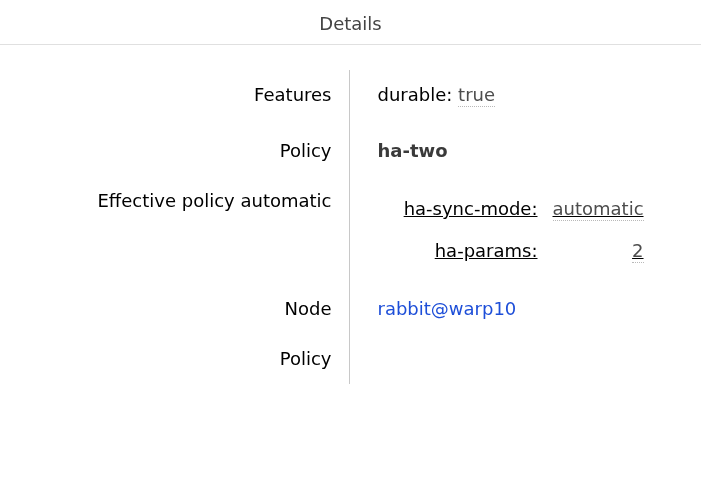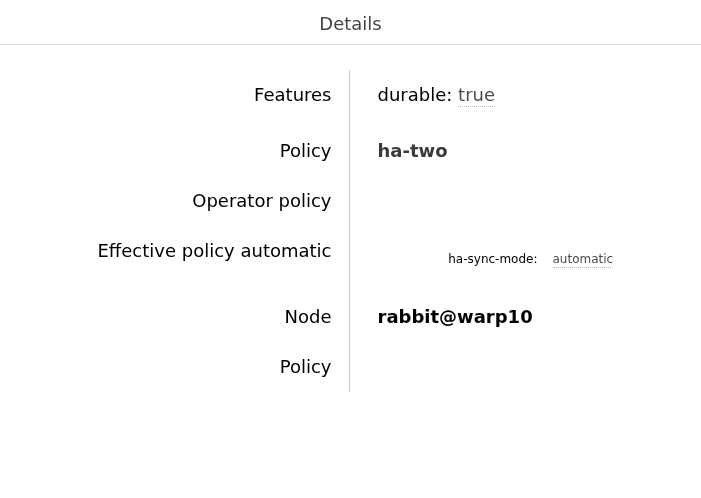--- a/index.html
+++ b/index.html
@@ -54,25 +54,26 @@
   .abbr {
     color: #4d4d4d;
     border-bottom: 1px dotted #b9b9b9;
     padding-bottom: 1px;
     cursor: default;
   }
   .policy-name {
     font-weight: bold;
     color: #3a3a3a;
   }
-  .node-name { color: #000000; font-weight: bold; }
+  .node-name { color: #1d4ed8; }
   table.subfacts {
     border-collapse: collapse;
-    font-size: 12px;
+    font-size: 18px;
     line-height: 26px;
+    text-decoration: underline;
   }
   table.subfacts th {
     box-sizing: border-box;
     width: 167px;
     min-width: 167px;
     padding: 8px 7px 8px 0;
     text-align: right;
     font-weight: normal;
     color: #000000;
     vertical-align: top;
@@ -105,34 +106,36 @@
         </td>
       </tr>
 
       <tr>
         <th>Policy</th>
         <td>
           <span class="policy-name">ha-two</span>
         </td>
       </tr>
 
-      <tr>
-        <th>Operator policy</th>
-        <td></td>
-      </tr>
 
       <tr>
         <th>Effective policy automatic</th>
         <td>
           <table class="subfacts">
             <tbody>
               <tr>
                 <th>ha-sync-mode:</th>
                 <td>
                   <span class="abbr">automatic</span>
+                </td>
+              </tr>
+              <tr>
+                <th>ha-params:</th>
+                <td>
+                  <span class="abbr">2</span>
                 </td>
               </tr>
             </tbody>
           </table>
         </td>
       </tr>
 
       <tr>
         <th>Node</th>
         <td>

